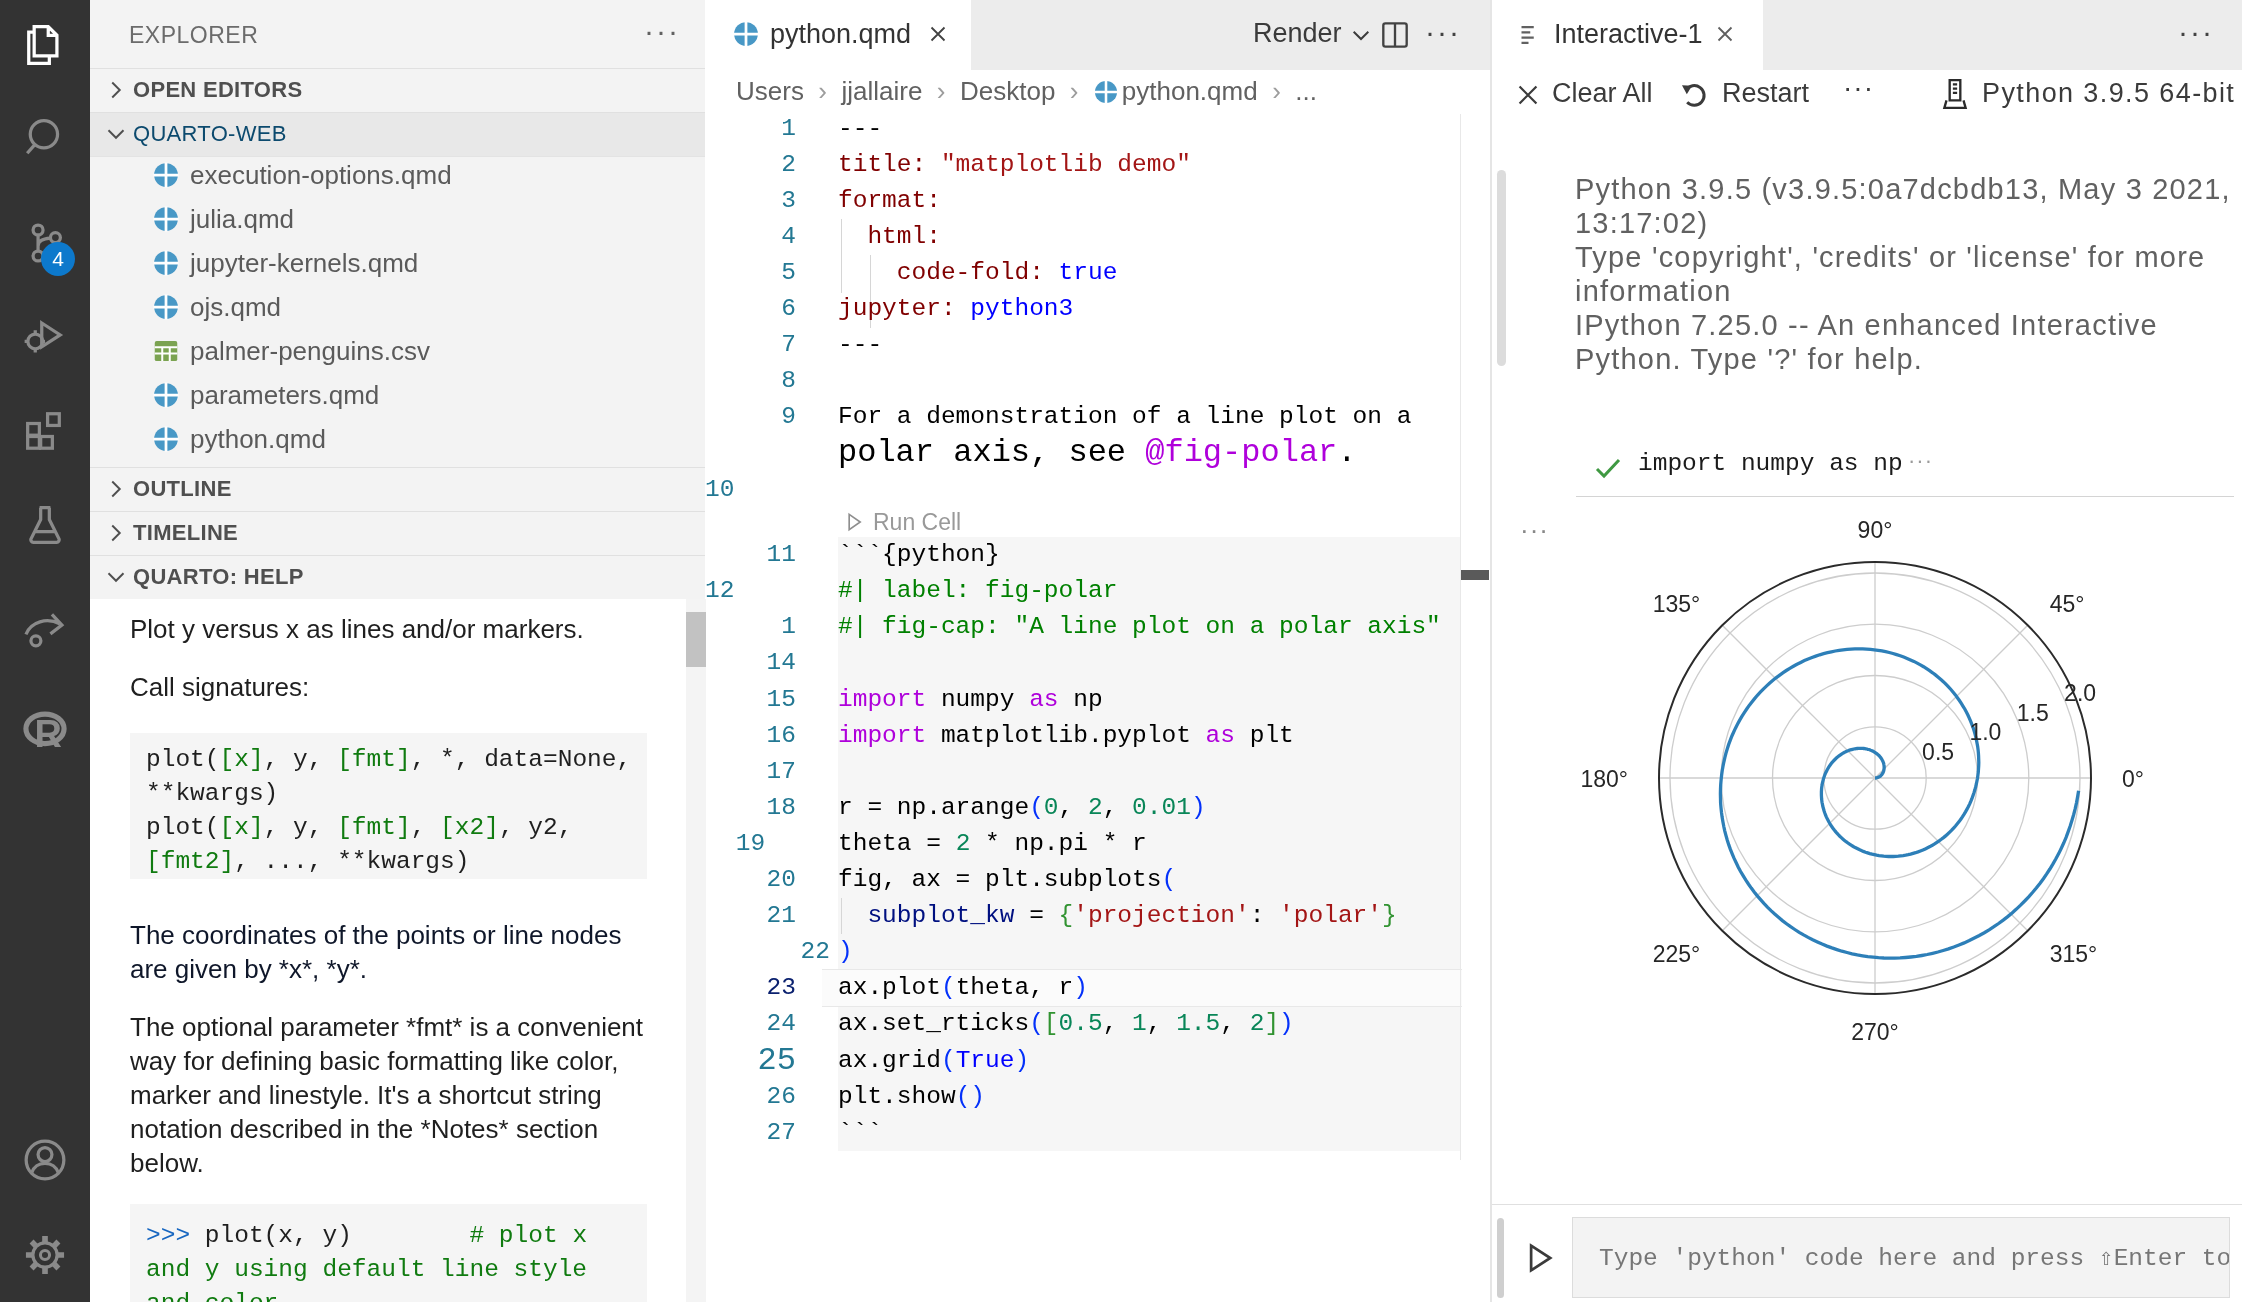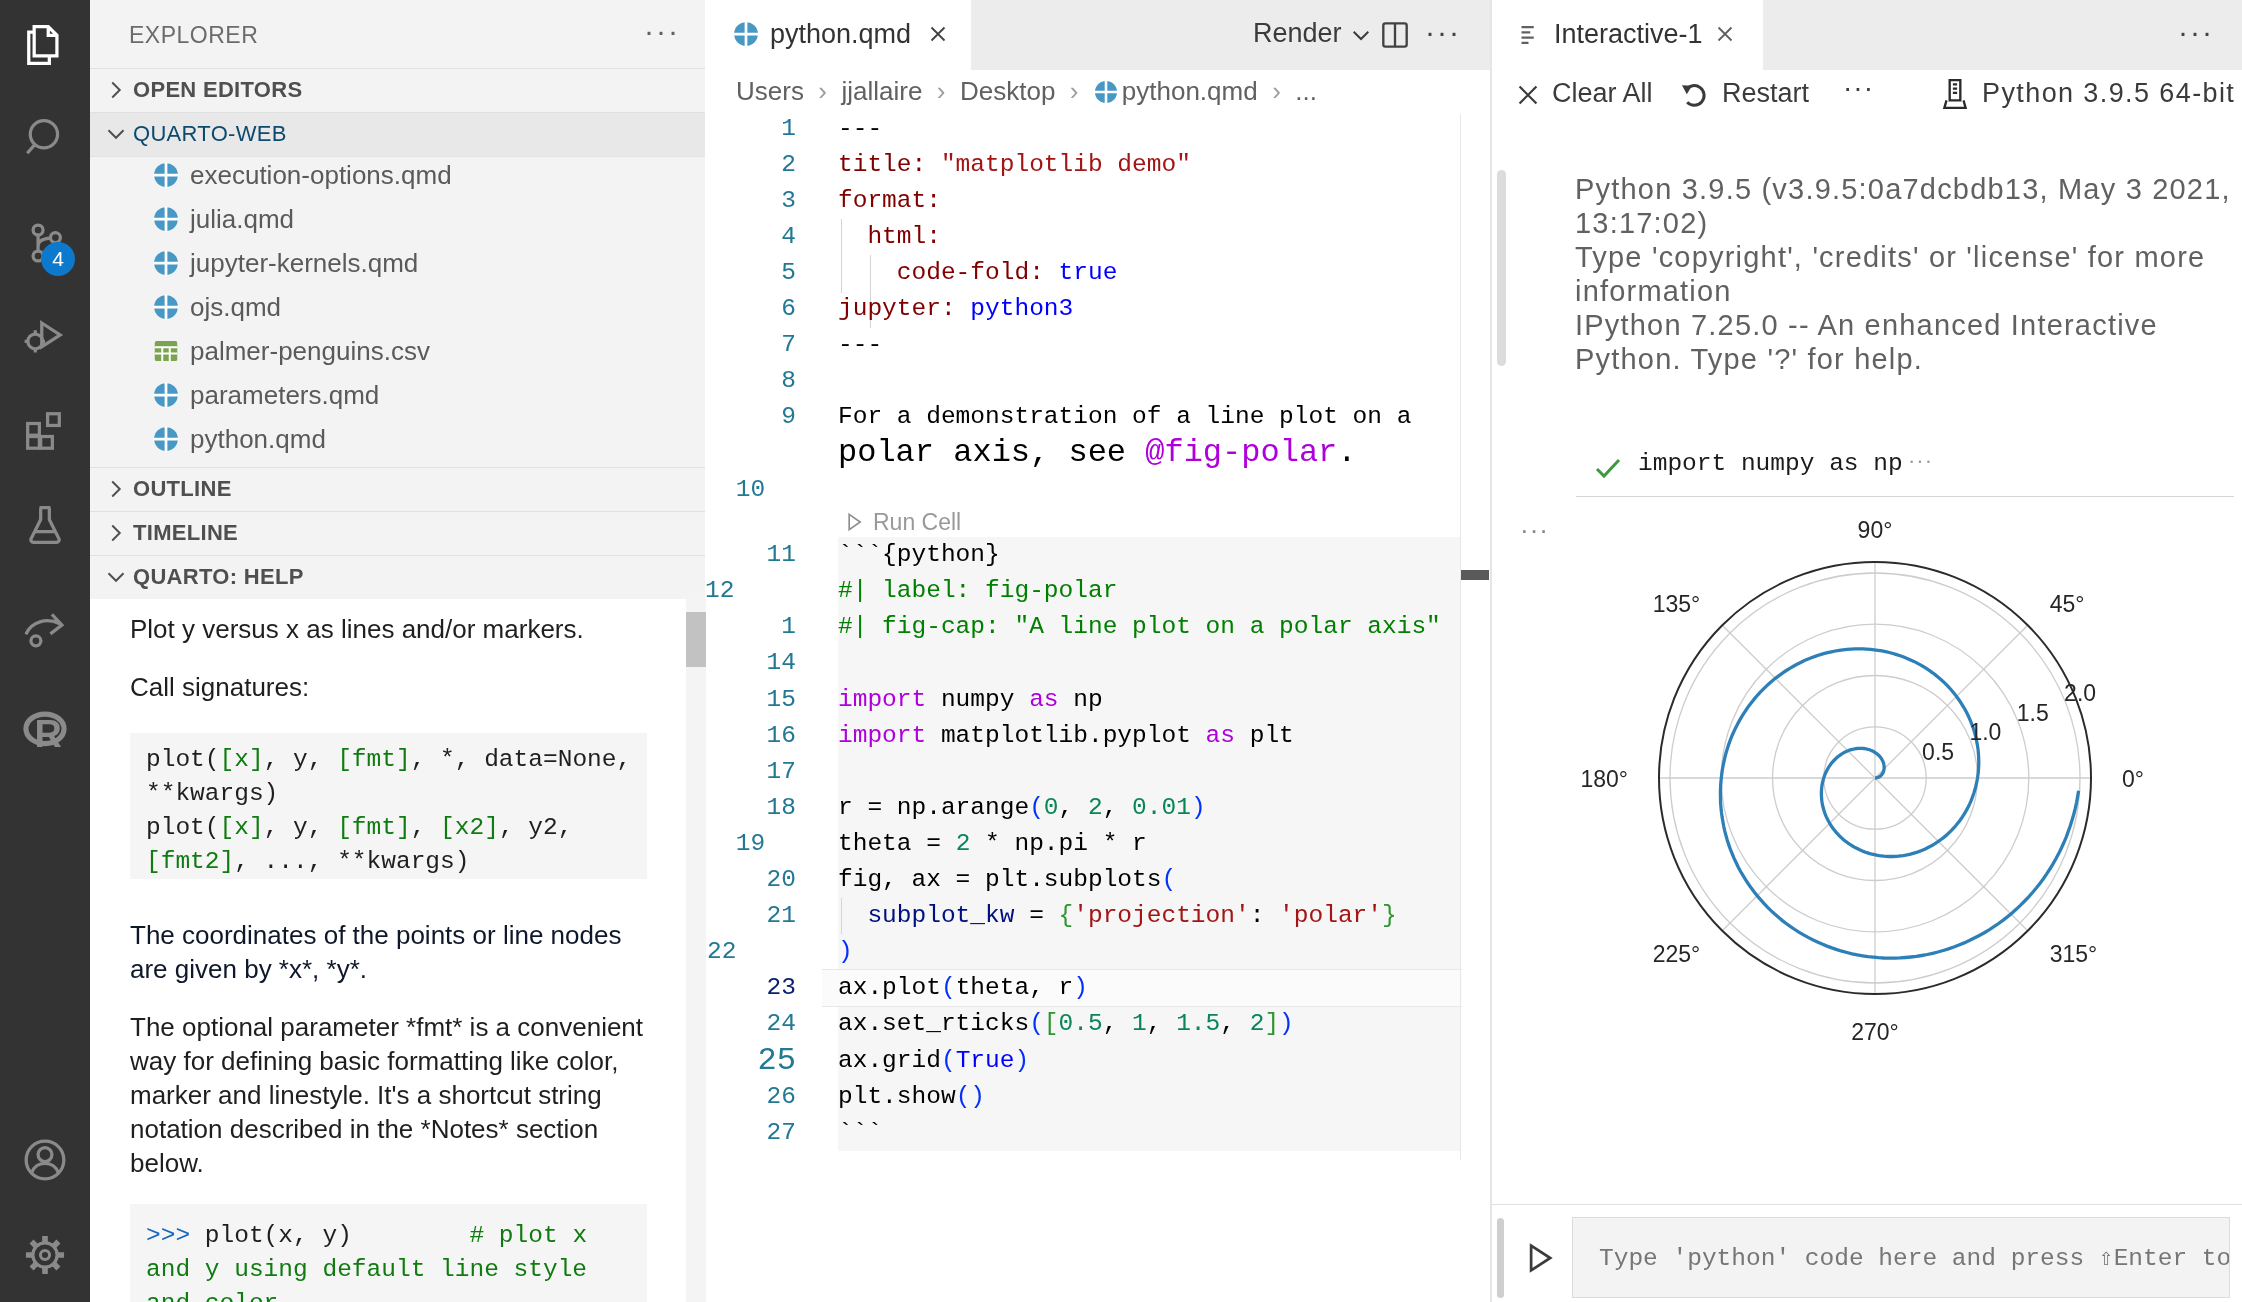--- a/index.html
+++ b/index.html
@@ -179,21 +179,21 @@
 <div class="abs mono" style="left:705px;top:254.9px;width:91px;text-align:right;font-size:24.5px;line-height:36.1px;color:#237893">5</div>
 <div class="abs mono" style="left:838px;top:254.9px;font-size:24.5px;line-height:36.1px;white-space:pre;color:#000000">    <span style="color:#800000">code-fold:</span> <span style="color:#0000ff">true</span></div>
 <div class="abs mono" style="left:705px;top:291.0px;width:91px;text-align:right;font-size:24.5px;line-height:36.1px;color:#237893">6</div>
 <div class="abs mono" style="left:838px;top:291.0px;font-size:24.5px;line-height:36.1px;white-space:pre;color:#000000"><span style="color:#800000">jupyter:</span> <span style="color:#0000ff">python3</span></div>
 <div class="abs mono" style="left:705px;top:327.1px;width:91px;text-align:right;font-size:24.5px;line-height:36.1px;color:#237893">7</div>
 <div class="abs mono" style="left:838px;top:327.1px;font-size:24.5px;line-height:36.1px;white-space:pre;color:#000000">---</div>
 <div class="abs mono" style="left:705px;top:363.2px;width:91px;text-align:right;font-size:24.5px;line-height:36.1px;color:#237893">8</div>
 <div class="abs mono" style="left:705px;top:399.3px;width:91px;text-align:right;font-size:24.5px;line-height:36.1px;color:#237893">9</div>
 <div class="abs mono" style="left:838px;top:399.3px;font-size:24.5px;line-height:36.1px;white-space:pre;color:#000000">For a demonstration of a line plot on a </div>
 <div class="abs mono" style="left:838px;top:435.4px;font-size:32px;line-height:36.1px;white-space:pre;color:#000000">polar axis, see <span style="color:#af00db">@fig-polar</span>.</div>
-<div class="abs mono" style="left:705px;top:471.5px;width:91px;text-align:center;font-size:24.5px;line-height:36.1px;color:#237893">10</div>
+<div class="abs mono" style="left:705px;top:471.5px;width:91px;text-align:left;font-size:24.5px;line-height:36.1px;color:#237893">10</div>
 <svg class="abs" style="left:843px;top:510.6px" width="22" height="22" viewBox="0 0 16 16">
     <path d="M4.5 2.5 L12.5 8 L4.5 13.5 Z" style="fill:none;stroke:#8e8e8e;stroke-width:1.2"></path>
   </svg>
 <div class="abs" style="left:873px;top:507.6px;font-size:23px;line-height:29px;color:#999999">Run Cell</div>
 <div class="abs mono" style="left:705px;top:537.1px;width:91px;text-align:right;font-size:24.5px;line-height:36.1px;color:#237893">11</div>
 <div class="abs mono" style="left:838px;top:537.1px;font-size:24.5px;line-height:36.1px;white-space:pre;color:#000000">```{python}</div>
 <div class="abs mono" style="left:705px;top:573.2px;width:91px;font-size:24.5px;line-height:36.1px;color:#237893">12</div>
 <div class="abs mono" style="left:838px;top:573.2px;font-size:24.5px;line-height:36.1px;white-space:pre;color:#000000"><span style="color:#008000">#| label: fig-polar</span></div>
 <div class="abs mono" style="left:705px;top:609.3px;width:91px;text-align:right;font-size:24.5px;line-height:36.1px;color:#237893">1</div>
 <div class="abs mono" style="left:838px;top:609.3px;font-size:24.5px;line-height:36.1px;white-space:pre;color:#000000"><span style="color:#008000">#| fig-cap: "A line plot on a polar axis"</span></div>
@@ -204,21 +204,21 @@
 <div class="abs mono" style="left:838px;top:717.6px;font-size:24.5px;line-height:36.1px;white-space:pre;color:#000000"><span style="color:#af00db">import</span> matplotlib.pyplot <span style="color:#af00db">as</span> plt</div>
 <div class="abs mono" style="left:705px;top:753.7px;width:91px;text-align:right;font-size:24.5px;line-height:36.1px;color:#237893">17</div>
 <div class="abs mono" style="left:705px;top:789.8px;width:91px;text-align:right;font-size:24.5px;line-height:36.1px;color:#237893">18</div>
 <div class="abs mono" style="left:838px;top:789.8px;font-size:24.5px;line-height:36.1px;white-space:pre;color:#000000">r = np.arange<span style="color:#0431fa">(</span><span style="color:#098658">0</span>, <span style="color:#098658">2</span>, <span style="color:#098658">0.01</span><span style="color:#0431fa">)</span></div>
 <div class="abs mono" style="left:705px;top:825.9px;width:91px;text-align:center;font-size:24.5px;line-height:36.1px;color:#237893">19</div>
 <div class="abs mono" style="left:838px;top:825.9px;font-size:24.5px;line-height:36.1px;white-space:pre;color:#000000">theta = <span style="color:#098658">2</span> * np.pi * r</div>
 <div class="abs mono" style="left:705px;top:862.0px;width:91px;text-align:right;font-size:24.5px;line-height:36.1px;color:#237893">20</div>
 <div class="abs mono" style="left:838px;top:862.0px;font-size:24.5px;line-height:36.1px;white-space:pre;color:#000000">fig, ax = plt.subplots<span style="color:#0431fa">(</span></div>
 <div class="abs mono" style="left:705px;top:898.1px;width:91px;text-align:right;font-size:24.5px;line-height:36.1px;color:#237893">21</div>
 <div class="abs mono" style="left:838px;top:898.1px;font-size:24.5px;line-height:36.1px;white-space:pre;color:#000000">  <span style="color:#001080">subplot_kw</span> = <span style="color:#319331">{</span><span style="color:#a31515">'projection'</span>: <span style="color:#a31515">'polar'</span><span style="color:#319331">}</span></div>
-<div class="abs mono" style="left:707px;top:934.2px;width:91px;text-align:left;font-size:24.5px;line-height:36.1px;color:#237893">22</div>
+<div class="abs mono" style="left:739px;top:934.2px;width:91px;text-align:right;font-size:24.5px;line-height:36.1px;color:#237893">22</div>
 <div class="abs mono" style="left:838px;top:934.2px;font-size:24.5px;line-height:36.1px;white-space:pre;color:#000000"><span style="color:#0431fa">)</span></div>
 <div class="abs mono" style="left:705px;top:970.3px;width:91px;text-align:right;font-size:24.5px;line-height:36.1px;color:#0b216f">23</div>
 <div class="abs mono" style="left:838px;top:970.3px;font-size:24.5px;line-height:36.1px;white-space:pre;color:#000000">ax.plot<span style="color:#0431fa">(</span>theta, r<span style="color:#0431fa">)</span></div>
 <div class="abs mono" style="left:705px;top:1006.4px;width:91px;text-align:right;font-size:24.5px;line-height:36.1px;color:#237893">24</div>
 <div class="abs mono" style="left:838px;top:1006.4px;font-size:24.5px;line-height:36.1px;white-space:pre;color:#000000">ax.set_rticks<span style="color:#0431fa">(</span><span style="color:#319331">[</span><span style="color:#098658">0.5</span>, <span style="color:#098658">1</span>, <span style="color:#098658">1.5</span>, <span style="color:#098658">2</span><span style="color:#319331">]</span><span style="color:#0431fa">)</span></div>
 <div class="abs mono" style="left:705px;top:1042.5px;width:91px;text-align:right;font-size:32px;line-height:36.1px;color:#237893">25</div>
 <div class="abs mono" style="left:838px;top:1042.5px;font-size:24.5px;line-height:36.1px;white-space:pre;color:#000000">ax.grid<span style="color:#0431fa">(</span><span style="color:#0000ff">True</span><span style="color:#0431fa">)</span></div>
 <div class="abs mono" style="left:705px;top:1078.6px;width:91px;text-align:right;font-size:24.5px;line-height:36.1px;color:#237893">26</div>
 <div class="abs mono" style="left:838px;top:1078.6px;font-size:24.5px;line-height:36.1px;white-space:pre;color:#000000">plt.show<span style="color:#0431fa">(</span><span style="color:#0431fa">)</span></div>
 <div class="abs mono" style="left:705px;top:1114.7px;width:91px;text-align:right;font-size:24.5px;line-height:36.1px;color:#237893">27</div>

